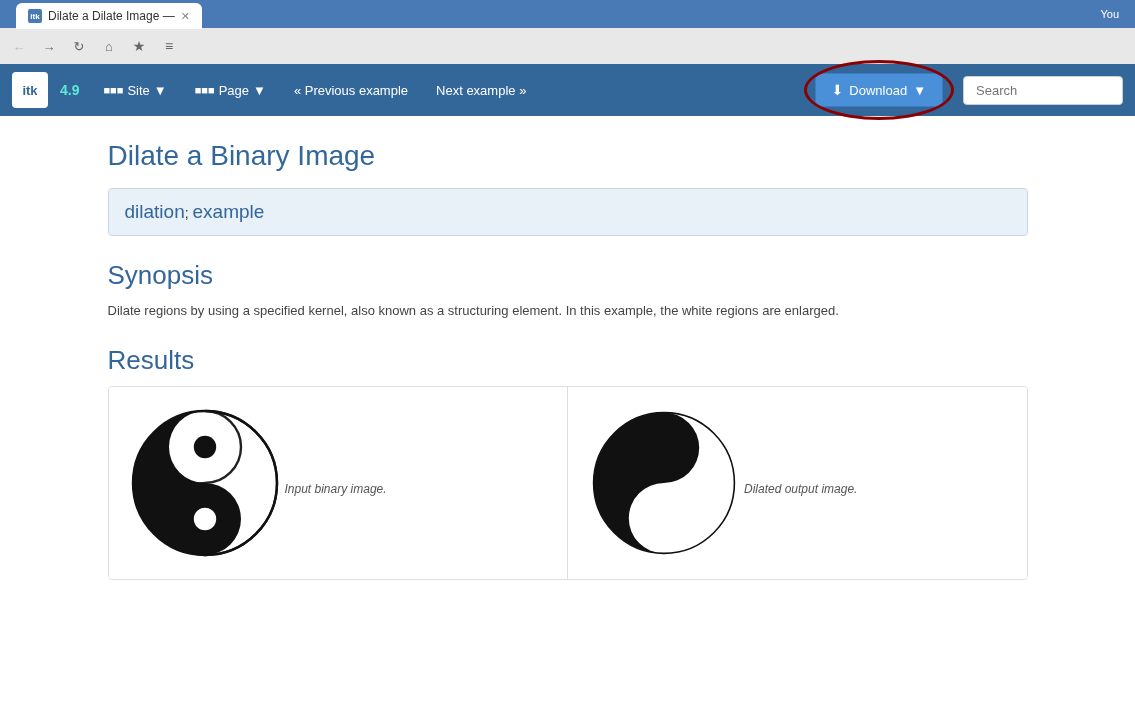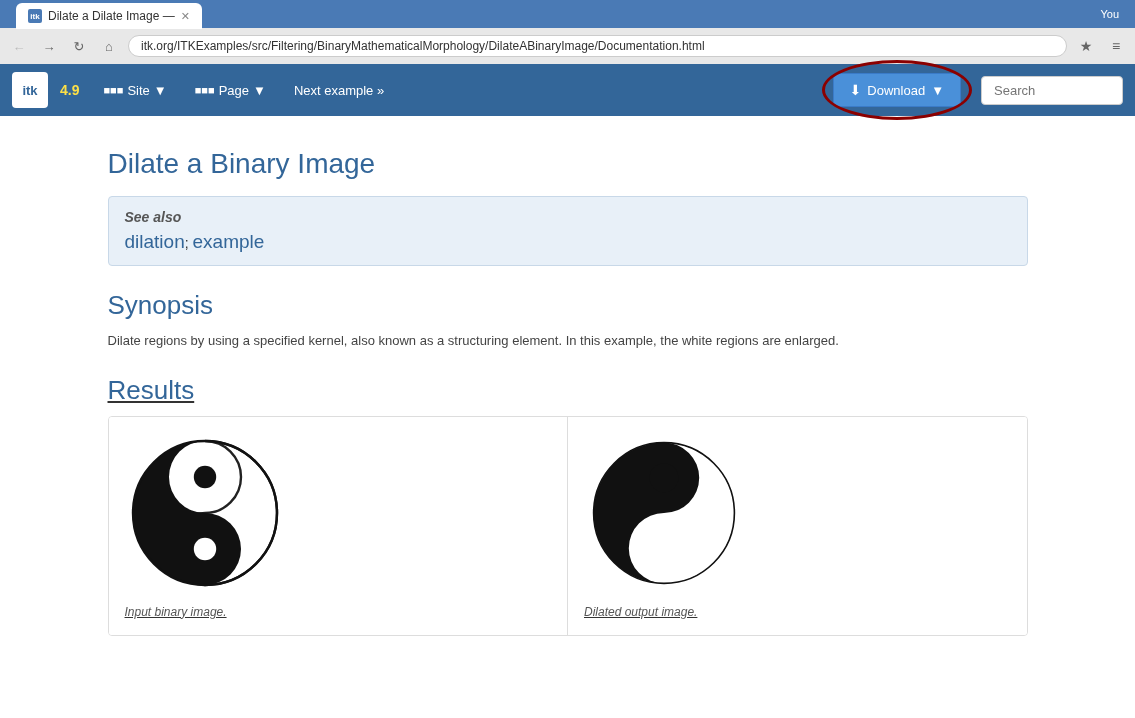--- a/index.html
+++ b/index.html
@@ -109,21 +109,21 @@
       background: #fff;
       border-radius: 4px;
       display: flex;
       align-items: center;
       justify-content: center;
       font-weight: bold;
       color: #336699;
       font-size: 13px;
     }
     .itk-version {
-      color: #fde047;
+      color: #5eead4;
       font-size: 14px;
       font-weight: bold;
       margin-right: 8px;
     }
     .nav-item {
       color: white;
       padding: 6px 12px;
       font-size: 13px;
       cursor: pointer;
       display: flex;
@@ -154,28 +154,28 @@
       border: 3px solid #8b0000;
       border-radius: 50%;
       pointer-events: none;
     }
     .search-box {
       background: white;
       border: 1px solid #ccc;
       border-radius: 4px;
       padding: 6px 12px;
       font-size: 13px;
-      width: 142px;
+      width: 160px;
       color: #999;
     }
 
     
     .page-content {
       max-width: 1000px;
-      margin: 12px auto;
+      margin: 4px auto;
       padding: 20px 40px;
     }
     .page-title {
       color: #336699;
       font-size: 28px;
       font-weight: normal;
       margin-bottom: 16px;
     }
     .see-also-box {
       background: #e8f0f8;
@@ -200,34 +200,33 @@
       font-size: 26px;
       font-weight: normal;
       margin-bottom: 10px;
     }
     .synopsis-text {
       font-size: 13px;
       color: #444;
       margin-bottom: 24px;
       line-height: 1.5;
     }
-    .results-section { margin-bottom: 24px; text-decoration: underline; }
+    .results-section { margin-bottom: 24px; }
     .images-grid {
       display: flex;
       border: 1px solid #ddd;
       border-radius: 4px;
       overflow: hidden;
     }
     .image-cell {
       flex: 1;
       padding: 16px;
       background: white;
       display: flex;
-      flex-direction: column;
-      align-items: flex-start;
+      align-items: center;
     }
     .image-cell:first-child {
       border-right: 1px solid #ddd;
     }
     .image-caption {
       font-size: 12px;
       color: #555;
       margin-top: 12px;
       font-style: italic;
     }
@@ -254,23 +253,20 @@
     </div>
     <div style="flex:1"></div>
     <div style="color:white;font-size:11px;margin-right:8px;">You</div>
   </div>
 
   <div class="address-bar-row">
     <div class="nav-btn disabled">←</div>
     <div class="nav-btn">→</div>
     <div class="nav-btn">↻</div>
     <div class="nav-btn">⌂</div>
-    <div class="address-bar">
-      <span>itk.org/ITKExamples/src/Filtering/BinaryMathematicalMorphology/DilateABinaryImage/Documentation.html</span>
-    </div>
     <div class="star-btn">★</div>
     <div class="menu-btn">≡</div>
   </div>
 </div>
 
 <div class="itk-navbar">
   <div class="itk-logo">
     <div class="itk-logo-box">
       <span>itk</span>
     </div>
@@ -282,20 +278,23 @@
     <span>Site</span>
     <span>▼</span>
   </div>
 
   <div class="nav-item">
     <span style="font-size:11px;">■■■</span>
     <span>Page</span>
     <span>▼</span>
   </div>
 
+  <div class="nav-item">
+    <span>« Previous example</span>
+  </div>
 
   <div class="nav-item">
     <span>Next example »</span>
   </div>
 
   <div class="nav-separator"></div>
 
   <div style="position:relative; margin-right:16px;">
     <div class="download-btn">
       <span style="font-size:14px;">⬇</span>
@@ -306,21 +305,20 @@
   </div>
 
   <input class="search-box" type="text" placeholder="Search" style="">
 </div>
 
 <div class="page-content">
 
   <h1 class="page-title">Dilate a Binary Image</h1>
 
   <div class="see-also-box">
-    <div class="see-also-label">See also</div>
     <div class="see-also-links">
       <a href="#">dilation</a>;
       <a href="#">example</a>
     </div>
   </div>
 
   <h2 class="section-title">Synopsis</h2>
   <p class="synopsis-text">Dilate regions by using a specified kernel, also known as a structuring element. In this example, the white regions are enlarged.</p>
 
   <div class="results-section">

